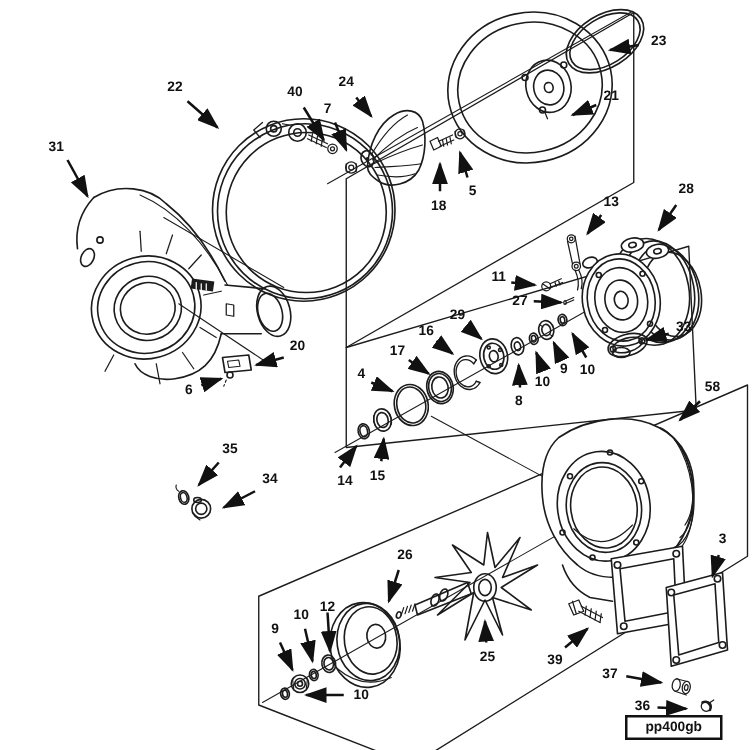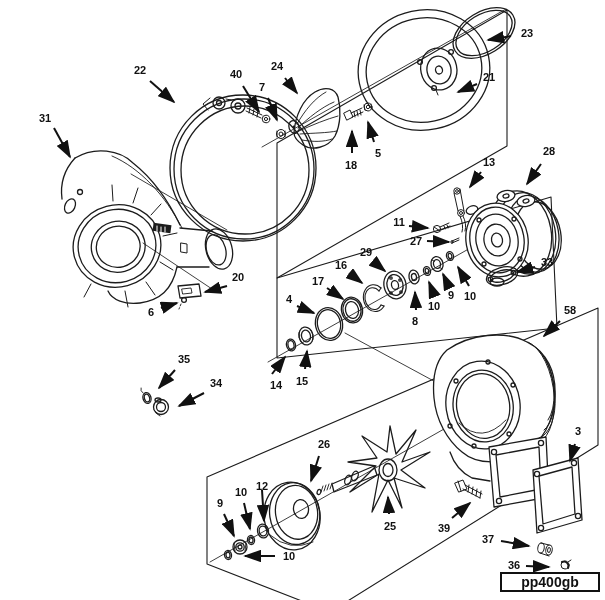--- a/index.html
+++ b/index.html
@@ -7,23 +7,23 @@
     position:relative;width:605px;height:600px;background:#ffffff;
     font-family:"Liberation Sans","DejaVu Sans",sans-serif;overflow:hidden;
   }
   #artwork,#arrow-layer{position:absolute;left:0;top:0;}
   #callout-layer{position:absolute;left:0;top:0;width:605px;height:600px;pointer-events:none;}
   .callout{
     position:absolute;transform:translate(-50%,-50%);
     font-weight:bold;font-size:11px;color:#111;letter-spacing:0px;white-space:nowrap;
   }
   .code-box{
-    position:absolute;left:500px;top:572px;width:100px;height:20px;
+    position:absolute;left:500px;top:572px;width:78px;height:20px;
     border:2px solid #111;display:flex;align-items:center;justify-content:center;
-    font-weight:bold;font-size:14px;color:#111;background:#fff;box-sizing:border-box;
+    font-weight:bold;font-size:11px;color:#111;background:#fff;box-sizing:border-box;
   }
 </style>
 </head>
 <body>
 
 <div id="stage">
 
   <svg id="artwork" width="605" height="600" viewBox="0 0 605 600" fill="none" stroke="#1c1c1c" stroke-width="1.3" stroke-linecap="round" stroke-linejoin="round">
 
     <g stroke-width="1.1">

